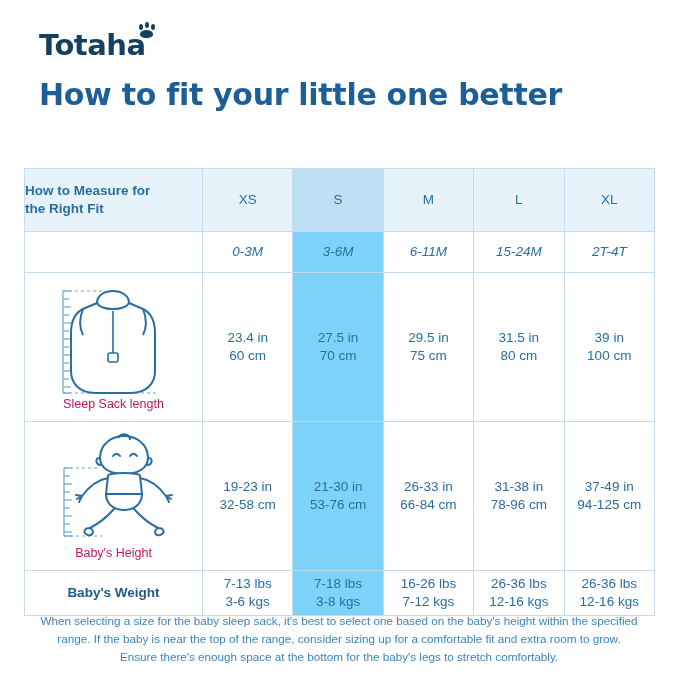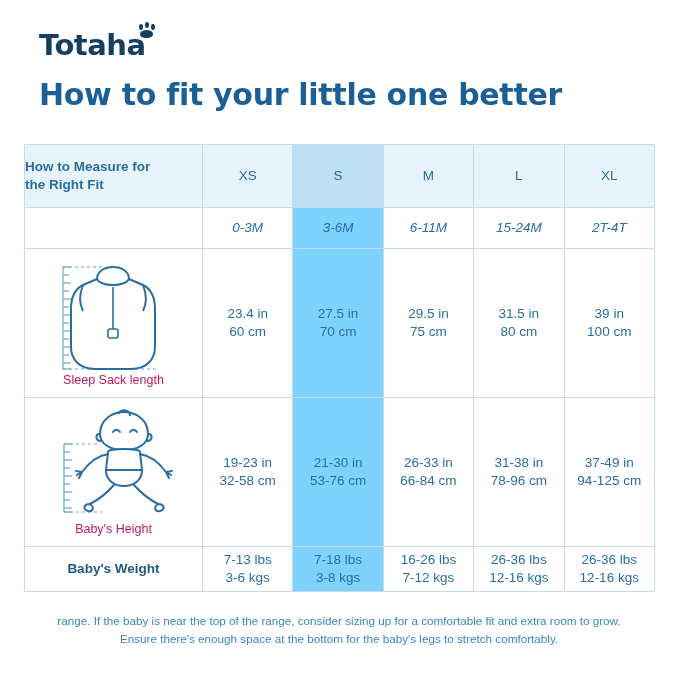--- a/index.html
+++ b/index.html
@@ -66,20 +66,21 @@
   .table-wrap {
     position: absolute;
     left: 24px;
     top: 144px;
     width: 630px;
   }
   table.sizechart {
     border-collapse: collapse;
     width: 630px;
     table-layout: fixed;
+    margin-top: 24px;
   }
   table.sizechart td, table.sizechart th {
     border: 1px solid #c3dced;
     text-align: center;
     vertical-align: middle;
     font-size: 13.5px;
     color: #2a6ea0;
     padding: 0;
     line-height: 1.35;
   }
@@ -365,17 +366,18 @@
         <td class="cell2">
           <span>26-36 lbs</span>
           <span>12-16 kgs</span>
         </td>
       </tr>
     </tbody>
       </table>
   </div>
 
   <div class="footnote">
+    <div>When selecting a size for the baby sleep sack, it's best to select one based on the baby's height within the specified</div>
     <div>range. If the baby is near the top of the range, consider sizing up for a comfortable fit and extra room to grow.</div>
     <div>Ensure there's enough space at the bottom for the baby's legs to stretch comfortably.</div>
   </div>
 
 </div>
 
 </body></html>

